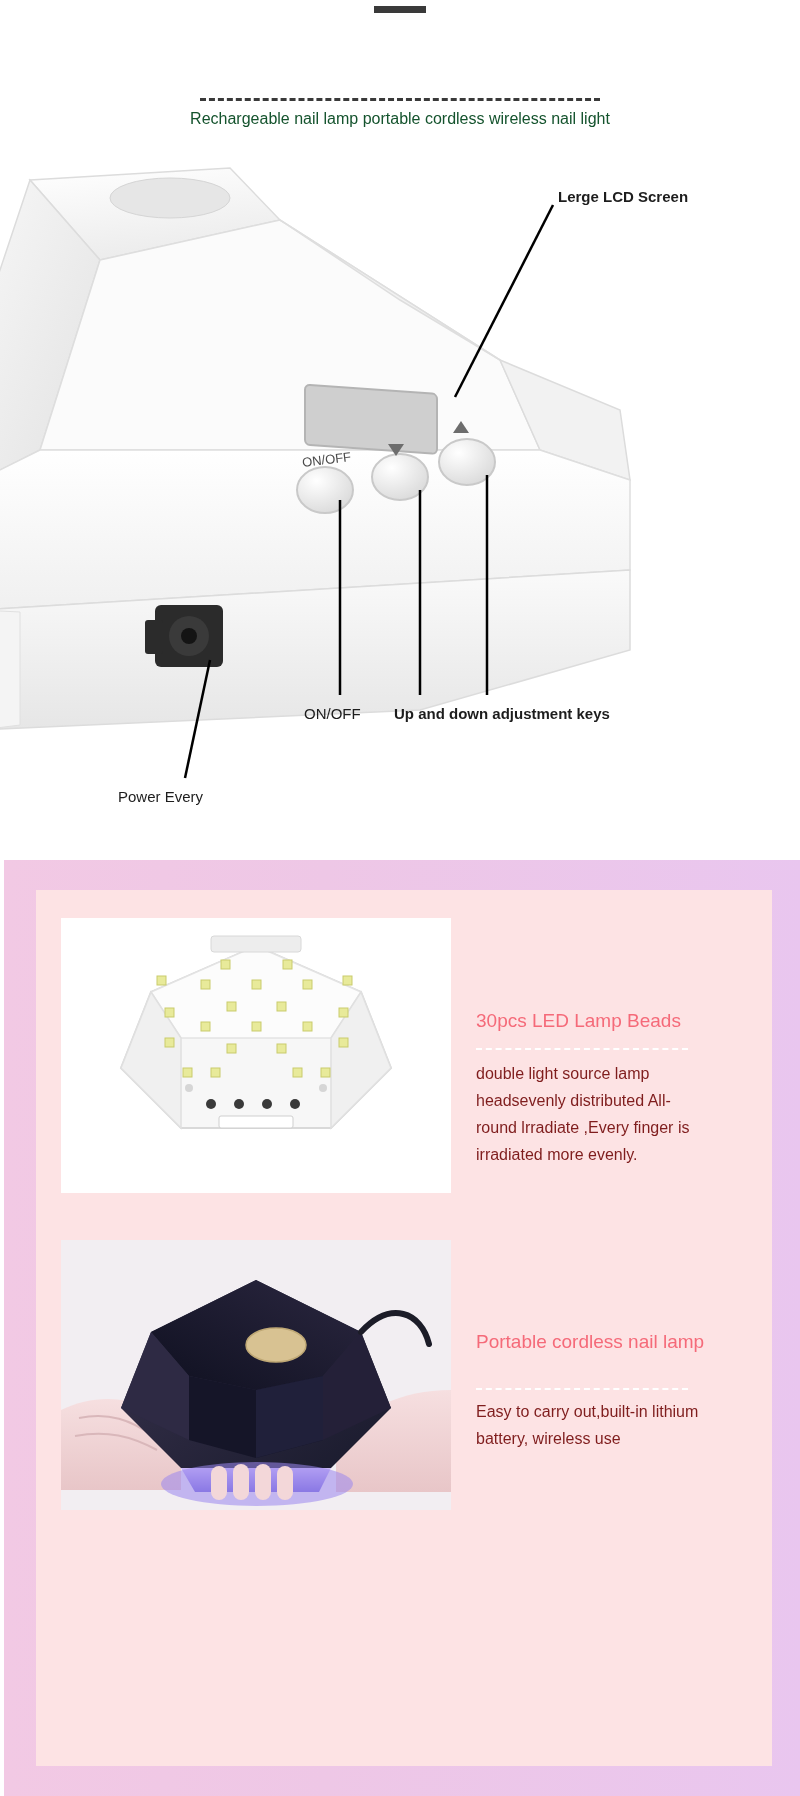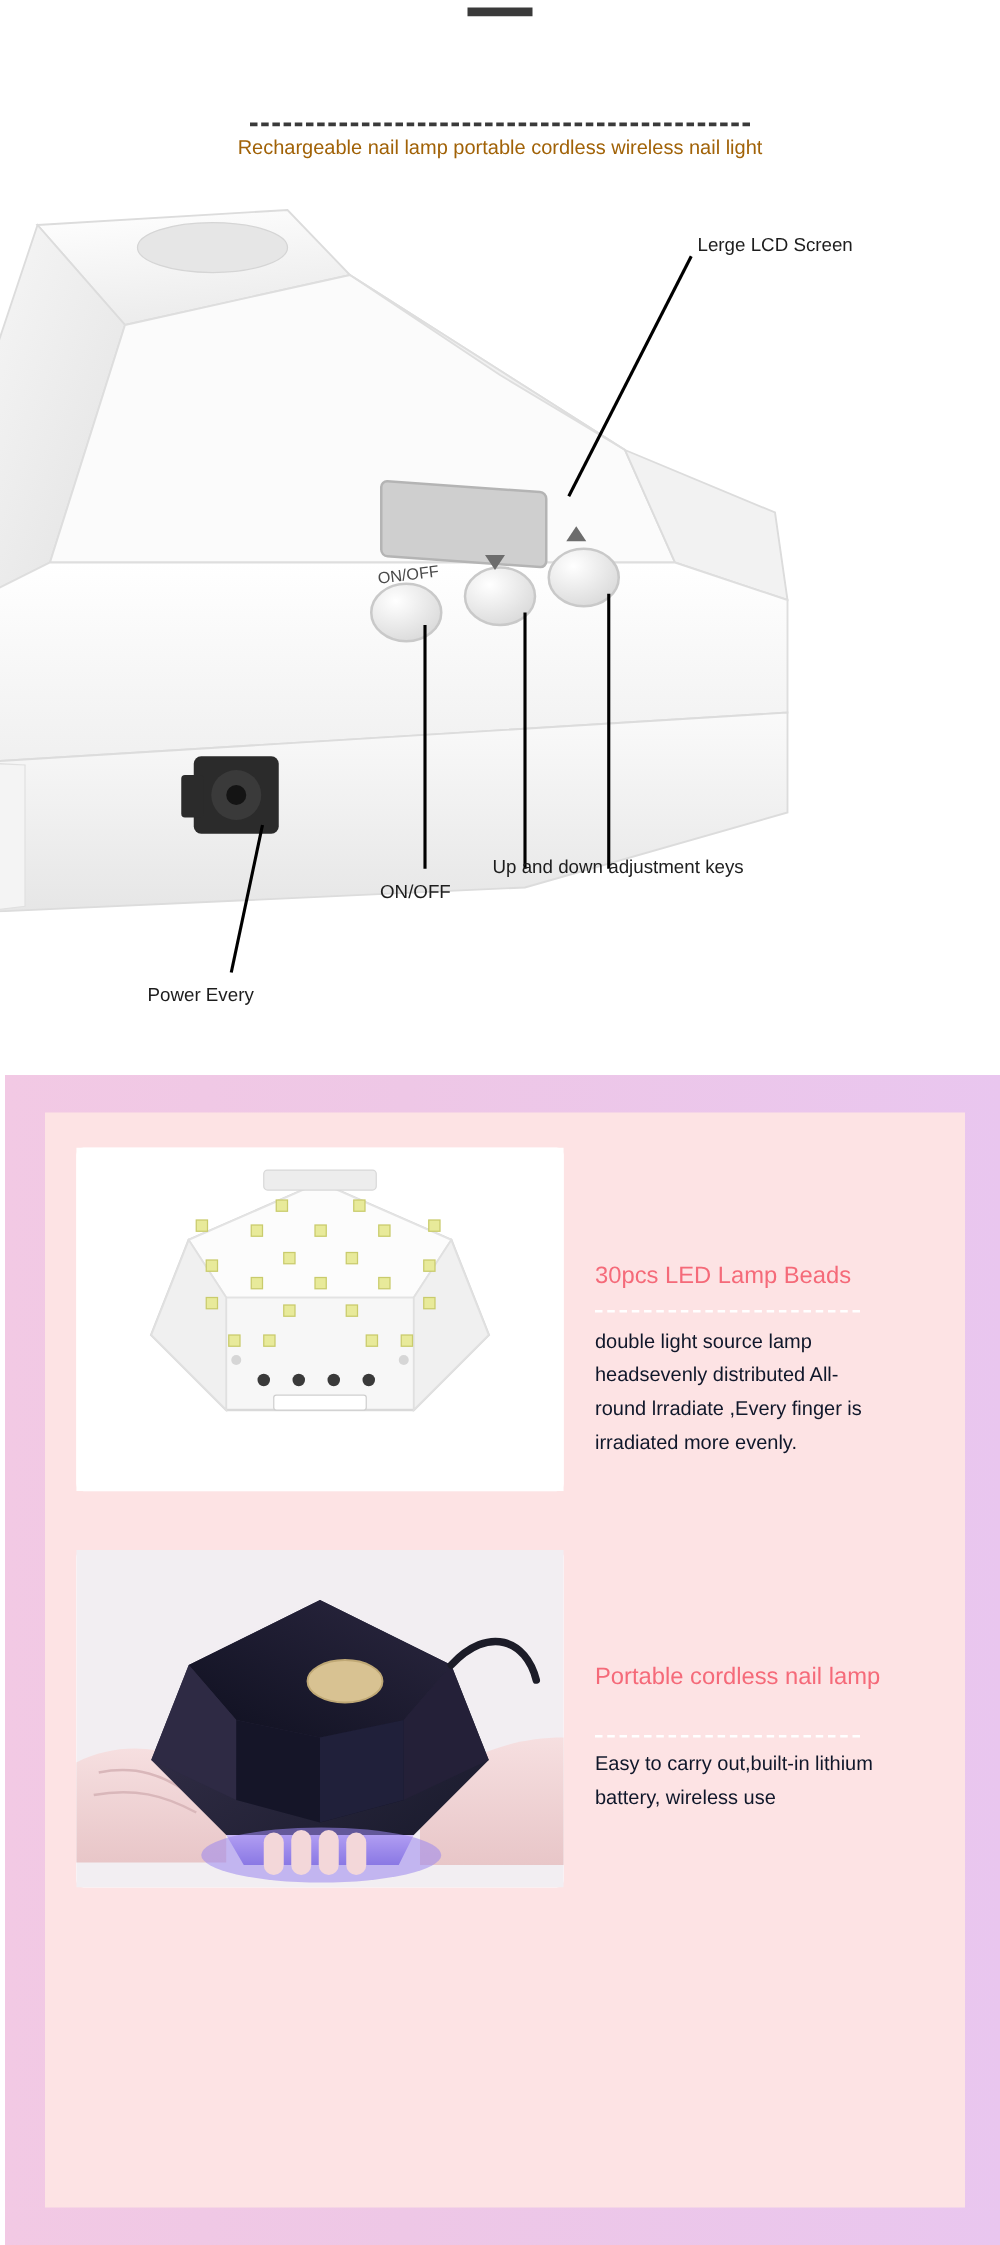--- a/index.html
+++ b/index.html
@@ -56,44 +56,44 @@
     border-top: 3px dashed #3a3a3a;
   }
 
   .subtitle {
     position: absolute;
     top: 110px;
     left: 0;
     width: 800px;
     text-align: center;
     font-size: 16px;
-    color: #a16207;
+    color: #14532d;
   }
 
   
   .lamp-wrap {
     position: absolute;
     left: -20px;
     top: 150px;
     width: 700px;
     height: 580px;
   }
 
   .lamp-svg { display: block; }
 
   
   .callout {
     position: absolute;
     font-size: 15px;
     color: #1d1d1d;
     white-space: nowrap;
   }
-  .lbl-lcd   { left: 558px; top: 188px; }
+  .lbl-lcd   { left: 558px; top: 188px; font-weight: bold; }
   .lbl-onoff { left: 304px; top: 705px; }
-  .lbl-updown{ left: 394px; top: 685px; }
+  .lbl-updown{ left: 394px; top: 705px; font-weight: bold; }
   .lbl-power { left: 118px; top: 788px; }
 
   
   .leaders {
     position: absolute;
     left: 0; top: 0;
     width: 800px; height: 860px;
     pointer-events: none;
   }
 
@@ -129,21 +129,21 @@
     color: #f56a79;
     font-size: 19px;
     line-height: 26px;
   }
   .feat-dash {
     position: absolute;
     border-top: 2px dashed #ffffff;
   }
   .feat-body {
     position: absolute;
-    color: #0f172a;
+    color: #7f1d1d;
     font-size: 16px;
     line-height: 27px;
     width: 230px;
   }
 
   .t1 { left: 440px; top: 118px; }
   .d1 { left: 440px; top: 158px; width: 212px; }
   .b1 { left: 440px; top: 170px; }
 
   .t2 { left: 440px; top: 420px; width: 240px; margin-top: 19px; }

